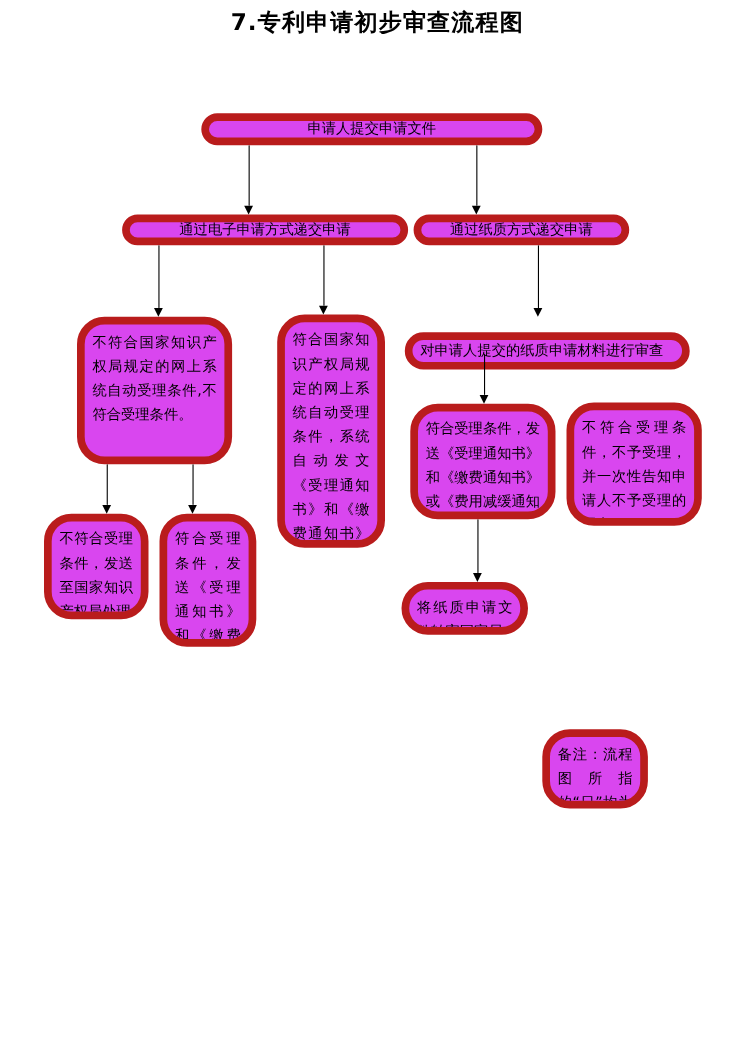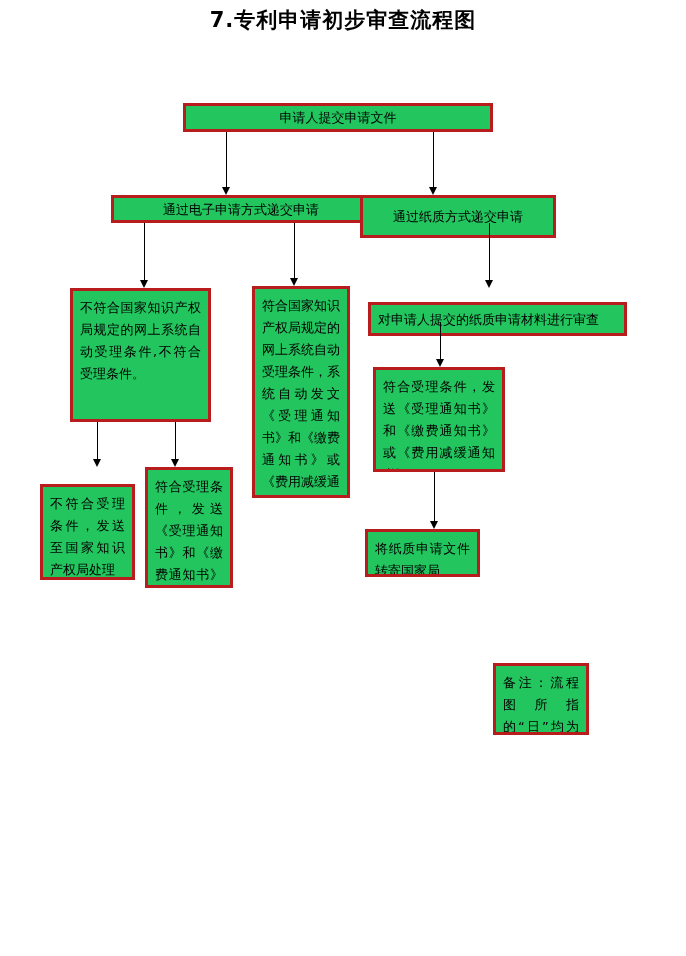--- a/index.html
+++ b/index.html
@@ -1,35 +1,35 @@
 <!DOCTYPE html>
 <html><head>
 <meta charset="utf-8">
 <style>
-  * { margin:0; padding:0; box-sizing:border-box; }
+  * { margin:0; padding:0; box-sizing:border-box;border-radius:25px; }
   html,body { background:#ffffff; }
   body { font-family:"DejaVu Sans","Liberation Sans",sans-serif; color:#000; }
   .page {
     position:relative;
     width:686px; height:956px;
     background:#ffffff;
     overflow:hidden;
   }
   .title {
     position:absolute;
     left:0; top:6px; width:686px;
     text-align:center;
     font-size:21px;
     font-weight:bold;
     letter-spacing:1px;
   }
   .box {
     position:absolute;
-    border:3px solid #b91c1c;
-    background:#22c55e;
+    border:7px solid #b91c1c;
+    background:#d946ef;
     font-size:13px;
     line-height:22px;
     padding:6px 7px;
     text-align:justify;
     overflow:hidden;
   }
   .box.center {
     display:flex;
     align-items:center;
     justify-content:center;
@@ -63,28 +63,29 @@
 </head>
 <body>
 
 <div class="page">
 
   <div class="title">7.专利申请初步审查流程图</div>
 
   <div class="box center" style="left:183px; top:103px; width:310px; height:29px;">申请人提交申请文件</div>
 
   <div class="box center" style="left:111px; top:195px; width:260px; height:28px;">通过电子申请方式递交申请</div>
-  <div class="box center" style="left:360px; top:195px; width:196px; height:43px;">通过纸质方式递交申请</div>
+  <div class="box center" style="left:376px; top:195px; width:196px; height:28px;">通过纸质方式递交申请</div>
 
   <div class="box" style="left:70px; top:288px; width:141px; height:134px;">不符合国家知识产权局规定的网上系统自动受理条件,不符合受理条件。</div>
   <div class="box" style="left:252px; top:286px; width:98px; height:212px;">符合国家知识产权局规定的网上系统自动受理条件，系统自动发文《受理通知书》和《缴费通知书》或《费用减缓通知书》</div>
   <div class="box vcenter" style="left:368px; top:288px; width:259px; height:34px;margin-top:14px;">对申请人提交的纸质申请材料进行审查</div>
 
   <div class="box" style="left:373px; top:367px; width:132px; height:105px;">符合受理条件，发送《受理通知书》和《缴费通知书》或《费用减缓通知书》</div>
-  <div class="box" style="left:40px; top:484px; width:95px; height:96px;">不符合受理条件，发送至国家知识产权局处理</div>
+  <div class="box" style="left:515px; top:366px; width:123px; height:112px;">不符合受理条件，不予受理，并一次性告知申请人不予受理的理由。</div>
+  <div class="box" style="left:40px; top:467px; width:95px; height:96px;">不符合受理条件，发送至国家知识产权局处理</div>
   <div class="box" style="left:145px; top:467px; width:88px; height:121px;">符合受理条件，发送《受理通知书》和《缴费通知书》或《费用减缓通知书》</div>
 
   <div class="box" style="left:365px; top:529px; width:115px; height:48px;">将纸质申请文件转寄国家局</div>
 
   <div class="box" style="left:493px; top:663px; width:96px; height:72px;">备注：流程图所指的“日”均为工作日</div>
 
   <div class="arrow" style="left:226px; top:132px; height:55px;"></div>
   <div class="arrow" style="left:433px; top:132px; height:55px;"></div>
   <div class="arrow" style="left:144px; top:223px; height:57px;"></div>
   <div class="arrow" style="left:294px; top:223px; height:55px;"></div>

